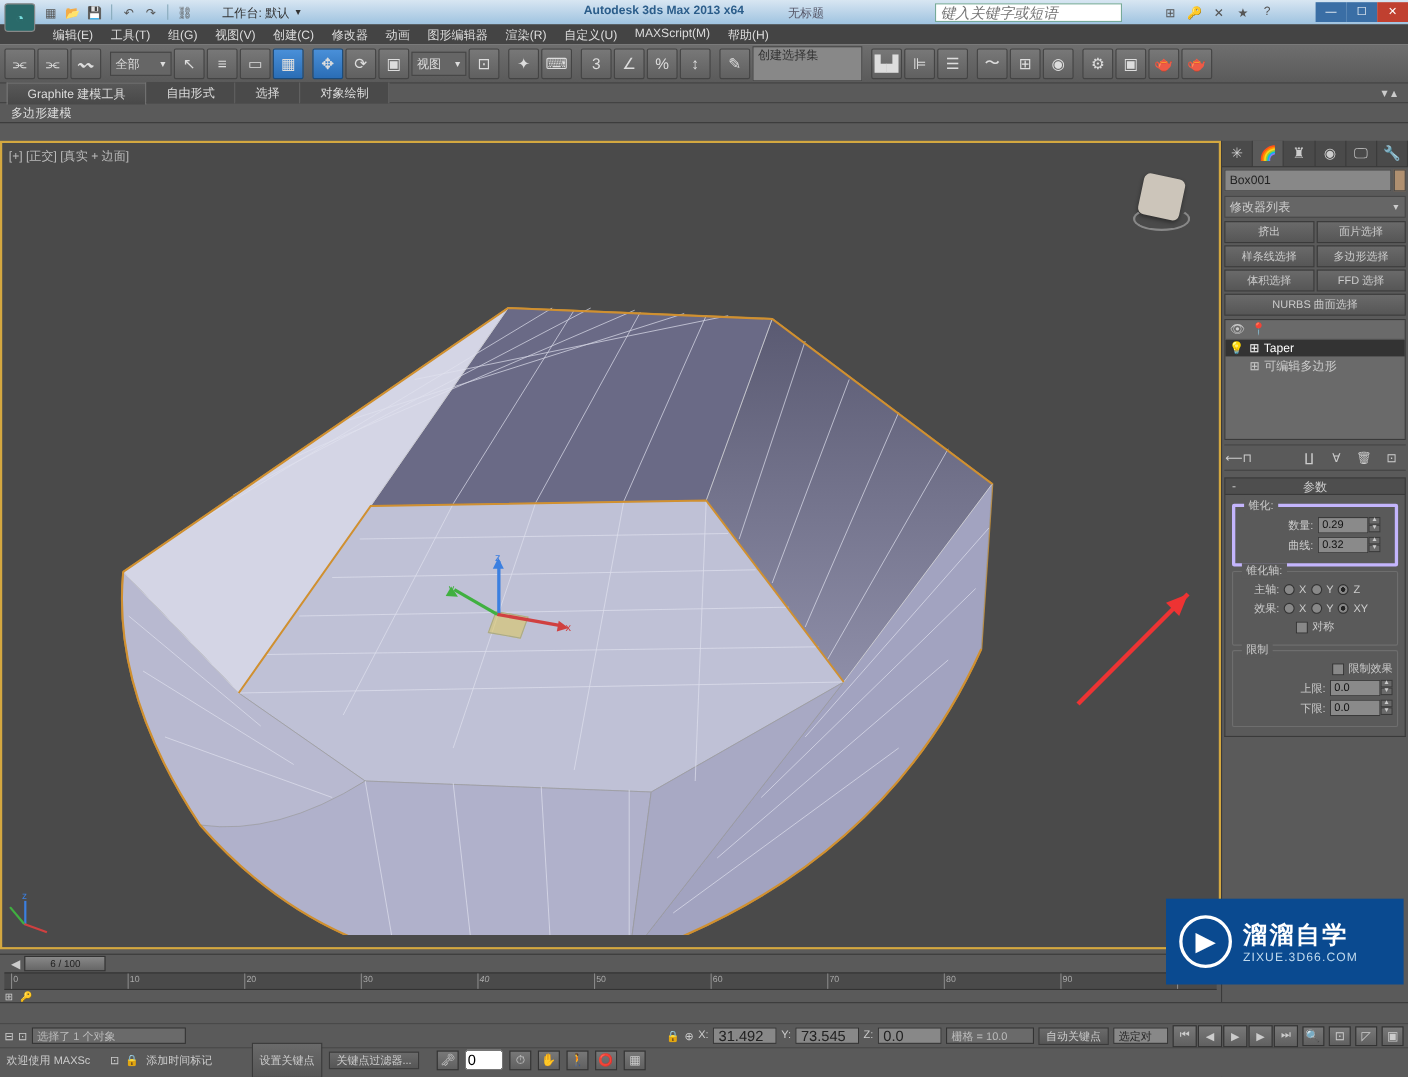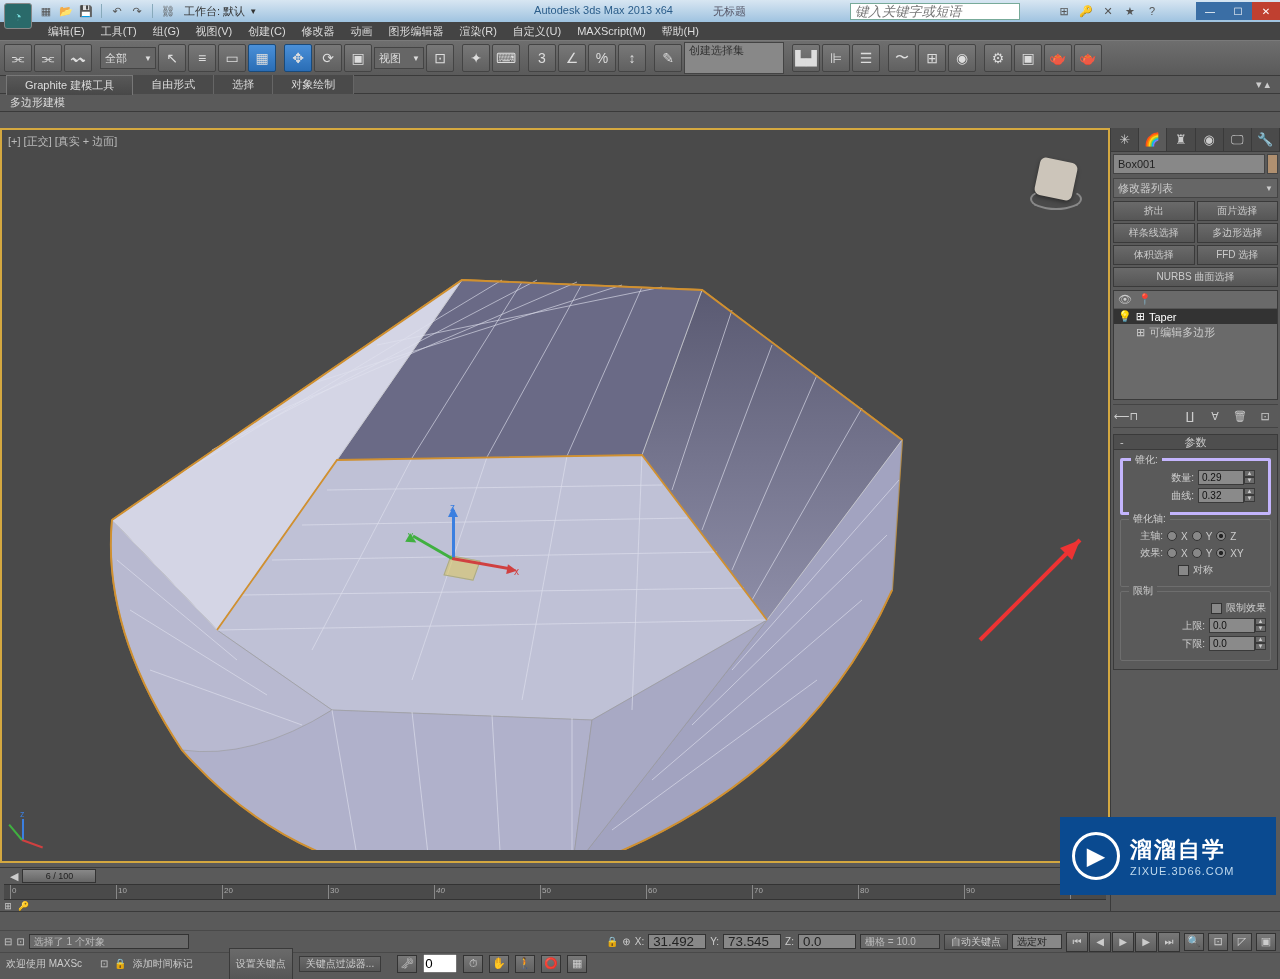--- a/index.html
+++ b/index.html
@@ -3,23 +3,23 @@
 <meta charset="utf-8">
 <style>
 * { box-sizing: border-box; margin: 0; padding: 0; }
 body { font-family: "Microsoft YaHei", sans-serif; font-size: 11px; color: #ccc; background: #5b5b5b; width: 1280px; height: 979px; overflow: hidden; position: relative; }
 
 
 .titlebar { height: 22px; background: linear-gradient(to bottom, #d8e6f2, #9fc3e0); display: flex; align-items: center; color: #333; font-size: 11px; position: relative; }
 .titlebar .qat { display: flex; gap: 4px; margin-left: 38px; align-items: center; }
 .titlebar .qat-icon { width: 16px; height: 16px; display: inline-flex; align-items: center; justify-content: center; color: #555; }
 .titlebar .sep { width: 1px; height: 14px; background: #8ab; margin: 0 3px; }
-.titlebar .wslabel { margin-left: 4px; color: #333; }
+.titlebar .wslabel { margin-left: 22px; color: #333; }
 .titlebar .center { position: absolute; left: 50%; transform: translateX(-50%); display: flex; gap: 40px; color: #556; }
-.titlebar .apptitle { color: #2b5d8a; }
+.titlebar .apptitle { color: #2b5d8a; font-weight: bold; }
 .titlebar .search { position: absolute; right: 260px; width: 170px; height: 17px; background: #fff; border: 1px solid #7a9; color: #999; padding: 0 4px; font-style: italic; }
 .titlebar .rtools { position: absolute; right: 120px; display: flex; gap: 6px; }
 .titlebar .rtools span { width: 16px; height: 16px; display: inline-flex; align-items: center; justify-content: center; color: #555; }
 .titlebar .winbtns { position: absolute; right: 0; display: flex; }
 .titlebar .winbtn { width: 28px; height: 18px; display: flex; align-items: center; justify-content: center; color: #fff; font-size: 10px; }
 .winbtn.min { background: #3a6ea5; }
 .winbtn.max { background: #3a6ea5; }
 .winbtn.close { background: #c04030; }
 
 .app-icon { position: absolute; left: 4px; top: 3px; width: 28px; height: 26px; background: #2a6a6a; border-radius: 3px; border: 1px solid #888; display: flex; align-items: center; justify-content: center; color: #7dd; font-weight: bold; font-size: 13px; z-index: 5; }
@@ -535,21 +535,21 @@
   </div>
 </div>
 
 <div class="statusbar">
   <div class="status-row1">
     <span style="width:100px"></span>
   </div>
   <div class="status-row2">
     <span>⊟</span>
     <span>⊡</span>
-    <span class="ro" style="width:160px">选择了 1 个对象</span>
+    <span class="ro" style="width:140px">选择了 1 个对象</span>
     <span style="flex:1"></span>
     <span>🔒</span>
     <span>⊕</span>
     <span>X:</span>
     <input class="ed" value="31.492" style="">
     <span>Y:</span>
     <input class="ed" value="73.545" style="">
     <span>Z:</span>
     <input class="ed" value="0.0" style="">
     <span class="ro" style="width:80px">栅格 = 10.0</span>

